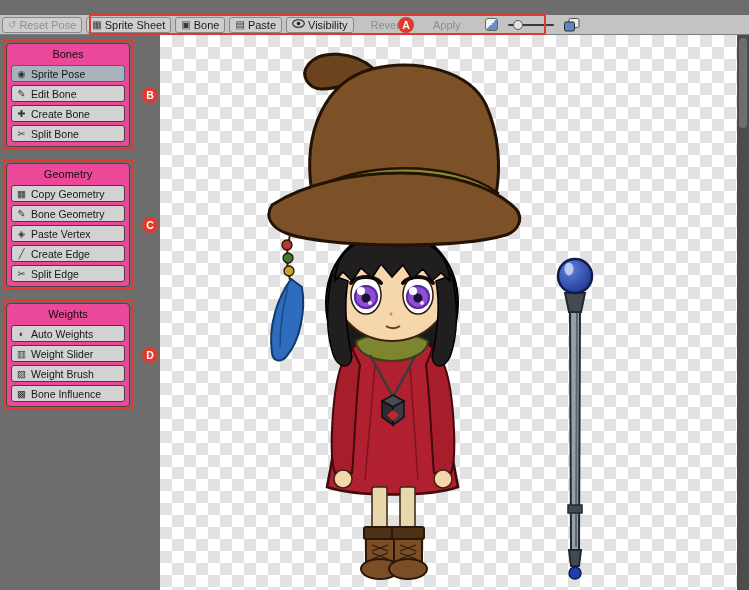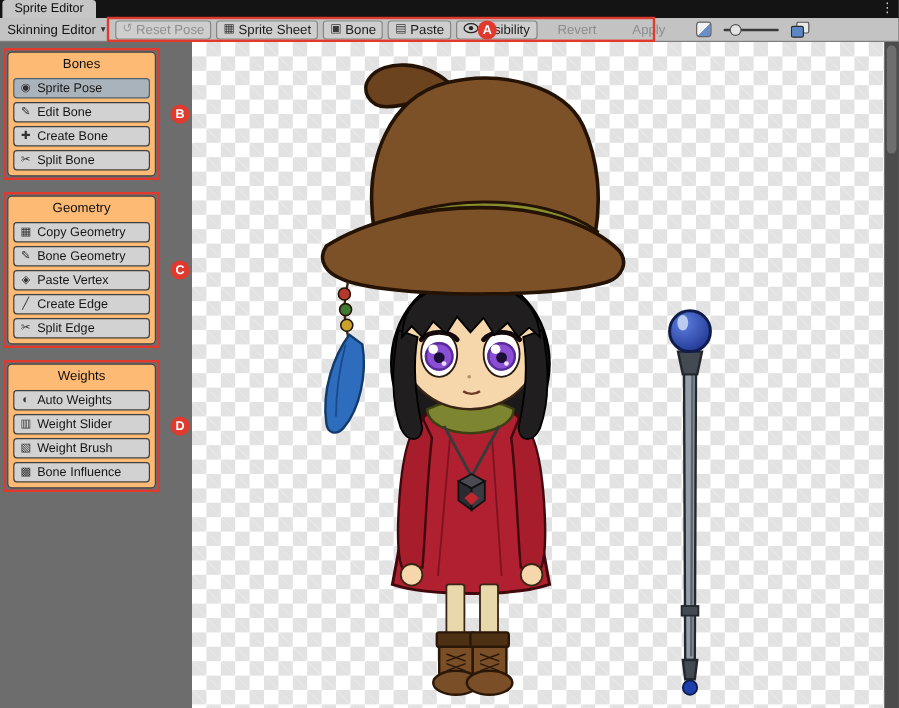--- a/index.html
+++ b/index.html
@@ -54,21 +54,21 @@
   .anno-circle {
     position:absolute; width:16px; height:16px; border-radius:50%;
     background:#e03a2e; color:#fff; font-weight:bold; font-size:10.5px;
     display:flex; align-items:center; justify-content:center; z-index:30;
   }
   
   .sidebar { position:absolute; left:0; top:35px; width:160px; height:555px; background:#6d6d6d; }
   .panel-wrap { position:relative; margin:8px 30px 16px 6px; }
   .panel-wrap:first-child { margin-top:8px; }
   .panel {
-    background:#fdba74; border:1px solid #454545; border-radius:4px;
+    background:#ec4899; border:1px solid #454545; border-radius:4px;
     padding:3px 4px 4px 4px;
   }
   .ptitle { text-align:center; color:#0e0e0e; font-size:11px; height:15px; line-height:15px; }
   .pbtn {
     height:17px; margin-top:3px; padding:0 4px; background:#d2d2d2;
     border:1px solid #3f3f3f; border-radius:3px;
     display:flex; align-items:center; gap:4px; font-size:10.5px; color:#161616;
   }
   .pbtn.selected { background:#a9b3bc; border-color:#51606e; }
   .pico { font-size:9.5px; color:#333; width:11px; text-align:center; line-height:1; }
@@ -85,30 +85,22 @@
   }
   .canvas svg { position:absolute; left:0; top:0; }
   .vscroll { position:absolute; right:0; top:35px; width:12px; height:555px; background:#4c4c4c; }
   .vthumb { position:absolute; left:2px; top:3px; width:8px; height:90px; background:#6e6e6e; border-radius:4px; }
 </style>
 </head>
 <body>
 
 <div id="app">
 
-  <div class="topbar">
-    <div class="tab">Sprite Editor</div>
-    <div class="kebab">⋮</div>
-  </div>
 
   <div class="toolbar">
-    <div class="tb-dropdown">
-      <span>Skinning Editor</span>
-      <span class="caret">▾</span>
-    </div>
 
     <div class="tb-btn disabled">
       <span class="tico">↺</span>
       <span>Reset Pose</span>
     </div>
     <div class="tb-btn">
       <span class="tico">▦</span>
       <span>Sprite Sheet</span>
     </div>
     <div class="tb-btn">

